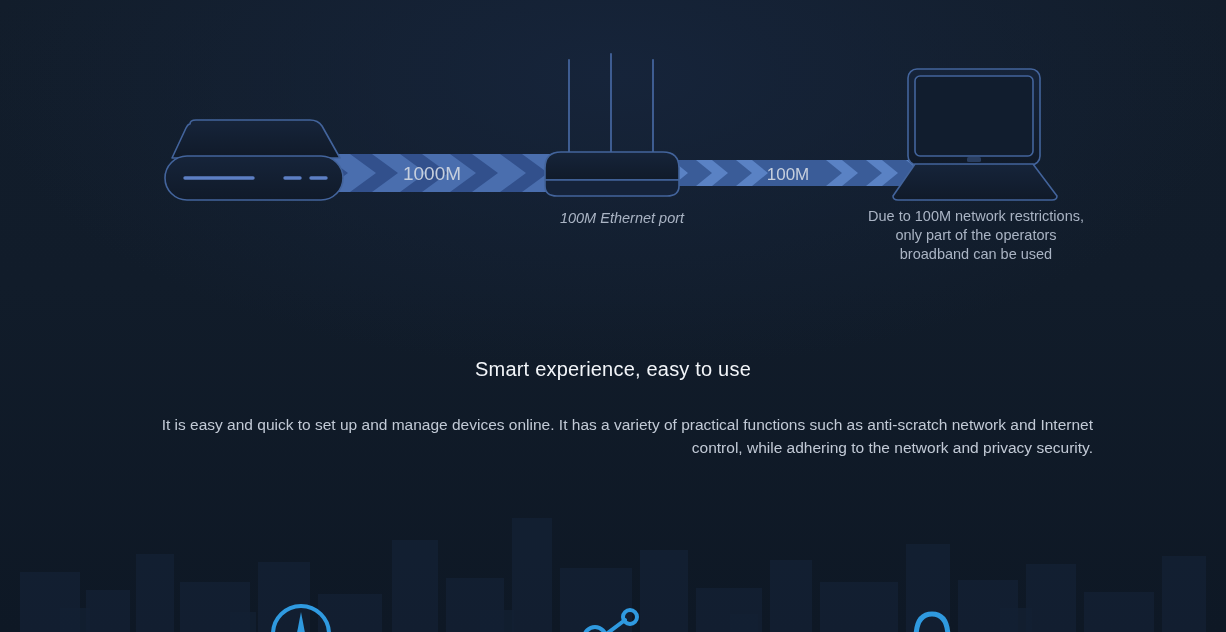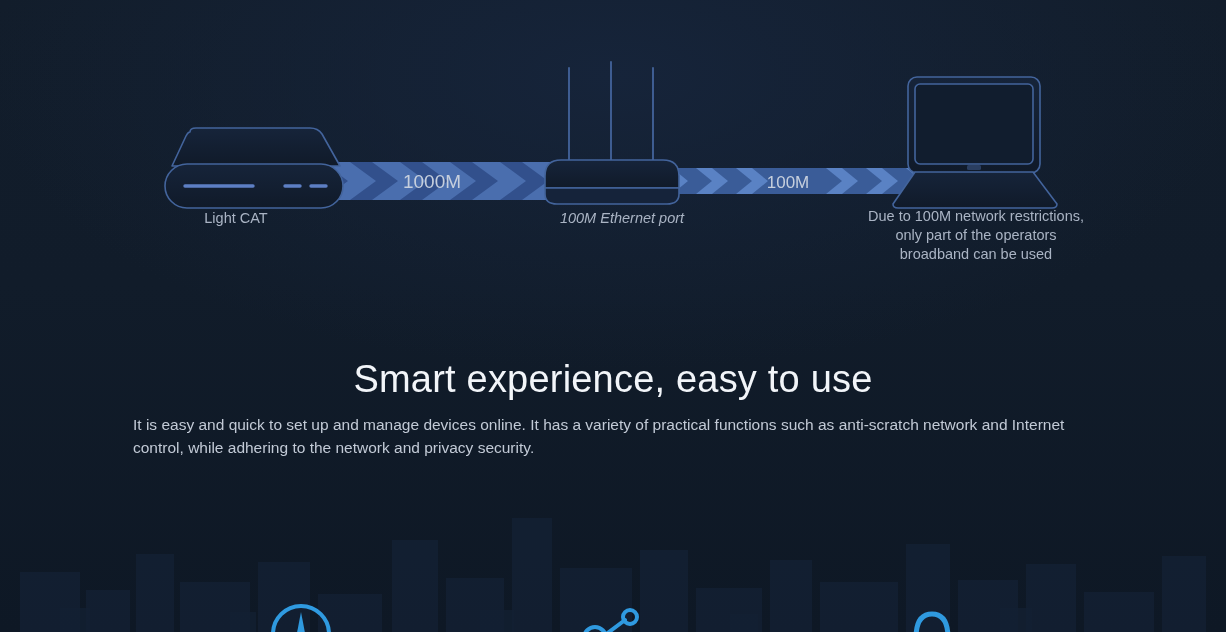--- a/index.html
+++ b/index.html
@@ -27,21 +27,21 @@
     width: 1226px;
     height: 210px;
     opacity: 0.55;
     pointer-events: none;
   }
 
   
   .diagram {
     position: absolute;
     left: 0;
-    top: 16px;
+    top: 8px;
     width: 1114px;
     height: 300px;
   }
   .diagram svg { display: block; }
 
   
   .caption {
     position: absolute;
     color: #aab4c4;
     font-size: 14.5px;
@@ -54,30 +54,30 @@
   .cap-laptop { left: 836px; top: 207px; width: 280px; text-align: center; }
 
   
   .headline {
     position: absolute;
     left: 0;
     top: 358px;
     width: 1226px;
     text-align: center;
     color: #f2f5f9;
-    font-size: 38px;
+    font-size: 20px;
     font-weight: 300;
     letter-spacing: 0.2px;
   }
   .subcopy {
     position: absolute;
     left: 133px;
     top: 413px;
     width: 960px;
-    text-align: left;
+    text-align: right;
     color: #c2cad6;
     font-size: 15.5px;
     line-height: 23px;
     font-weight: 300;
   }
 
   
   .features {
     position: absolute;
     left: 0;
@@ -197,21 +197,20 @@
       <g fill="url(#bodyFill)" stroke="#43649c" stroke-width="1.6">
         <rect x="908" y="61" width="132" height="96" rx="9"></rect>
         <rect x="915" y="68" width="118" height="80" rx="5" fill="#111d2e"></rect>
         <rect x="967" y="149" width="14" height="5" rx="1.5" fill="#2a3e60" stroke="none"></rect>
         <path d="M893 188 L915 156 L1033 156 L1057 188 Q1057 192 1052 192 L898 192
                  Q893 192 893 188 Z"></path>
       </g>
     </svg>
   </div>
 
-  <div class="caption cap-modem">Light CAT</div>
   <div class="caption cap-router">100M Ethernet port</div>
   <div class="caption cap-laptop">Due to 100M network restrictions,
 only part of the operators
 broadband can be used</div>
 
   <div class="headline">Smart experience, easy to use</div>
   <div class="subcopy">It is easy and quick to set up and manage devices online. It has a variety of practical functions such as anti-scratch network and Internet control, while adhering to the network and privacy security.</div>
 
   <div class="features">
 

